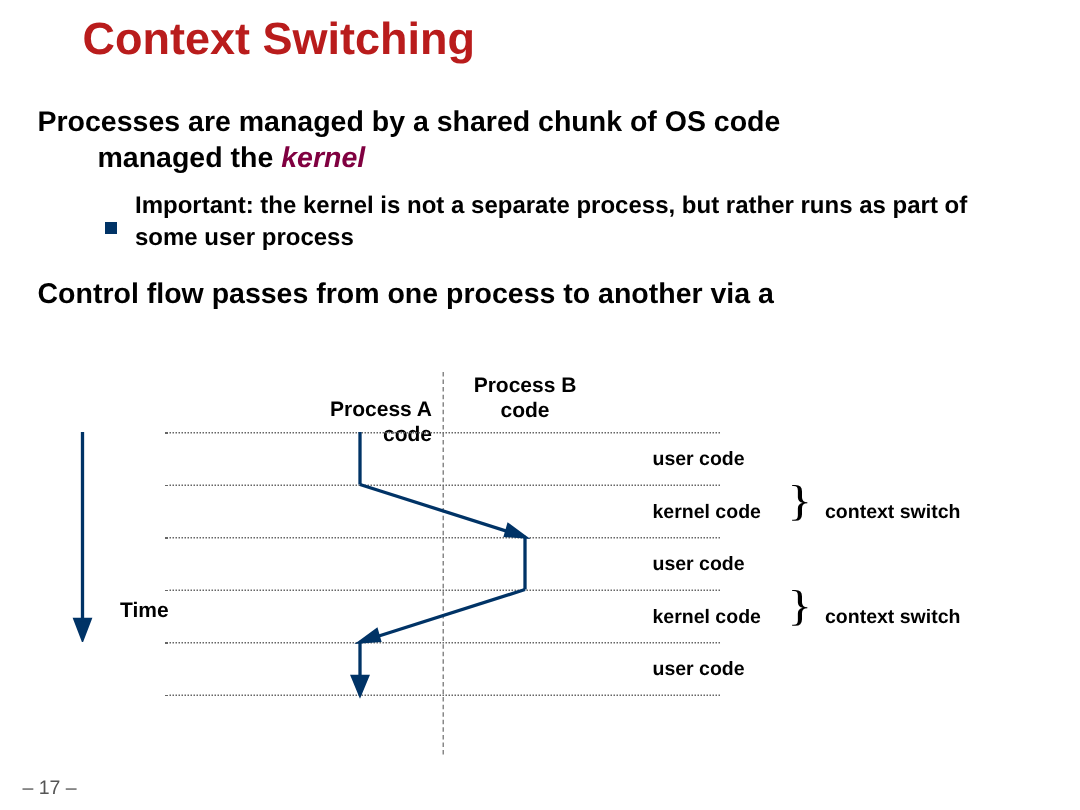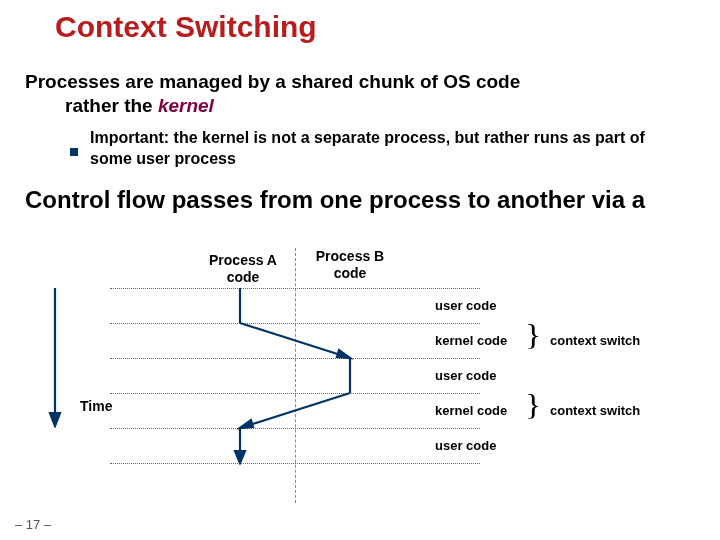--- a/index.html
+++ b/index.html
@@ -49,42 +49,42 @@
     font-size: 16px;
     font-weight: bold;
     color: #000;
     line-height: 1.3;
   }
   .bullet2 {
     position: absolute;
     left: 25px;
     top: 185px;
     width: 670px;
-    font-size: 24px;
+    font-size: 19px;
     font-weight: bold;
     color: #000;
     line-height: 1.25;
   }
   .em { font-style: italic; color: #800040; text-align: right; }
   .diagram {
     position: absolute;
     left: 30px;
     top: 248px;
     width: 680px;
     height: 255px;
   }
   .diagram .lbl-pa, .diagram .lbl-pb {
     position: absolute;
     font-family: Arial, sans-serif;
     font-size: 14px;
     font-weight: bold;
     text-align: center;
     line-height: 1.2;
   }
-  .diagram .lbl-pa { left: 168px; top: 4px; width: 90px; }
+  .diagram .lbl-pa { left: 168px; top: 16px; width: 90px; text-align: right; }
   .diagram .lbl-pb { left: 275px; top: 0; width: 90px; }
   .dottedline {
     position: absolute;
     border-bottom: 1.5px dotted #666;
   }
   .vdash {
     position: absolute;
     border-left: 1.5px dashed #888;
   }
   .annot {
@@ -121,21 +121,21 @@
   }
 </style>
 </head>
 <body>
 
 <div class="title">Context Switching</div>
 
 <div class="bullet1">
   <span>Processes are managed by a shared chunk of OS code</span><br>
   <span class="indent1">
-    <span>rather the </span><span class="em">kernel</span>
+    <span>managed the </span><span class="em">kernel</span>
   </span>
 </div>
 
 <div class="sub-bullet">
   <div class="sq"></div>
   <div class="txt">Important: the kernel is not a separate process, but rather runs as part of some user process</div>
 </div>
 
 <div class="bullet2">
   <span>Control flow passes from one process to another via a</span><br>

